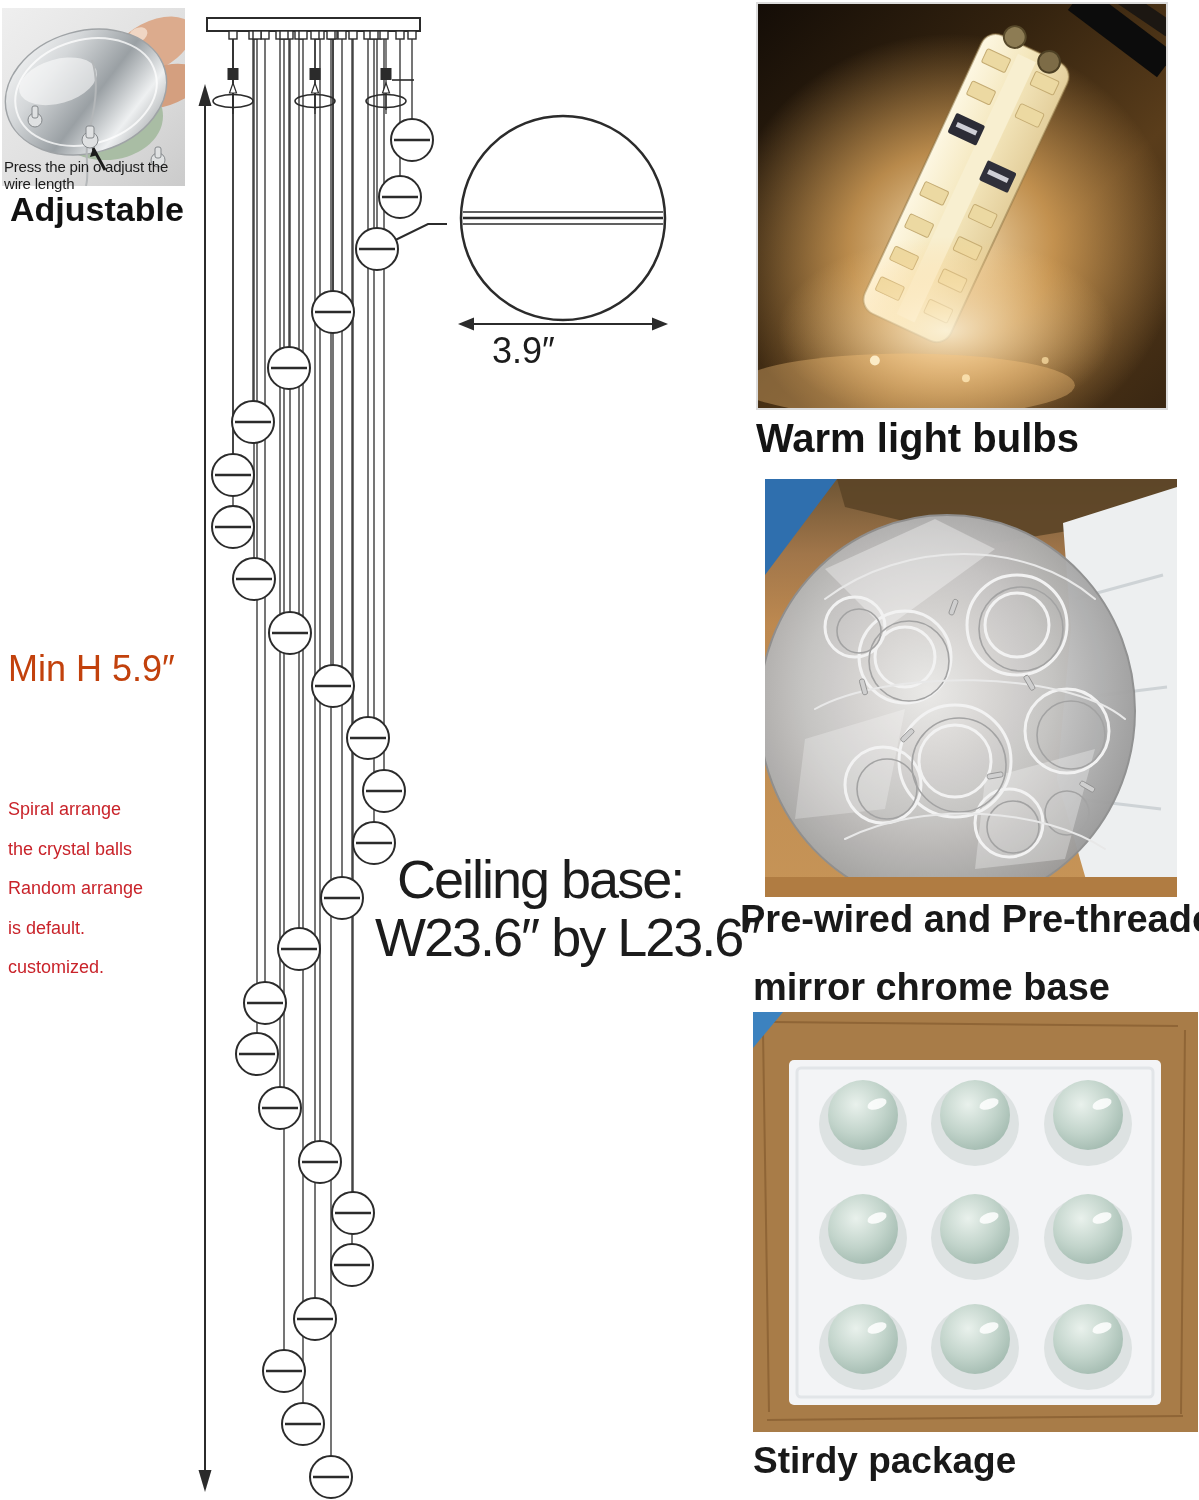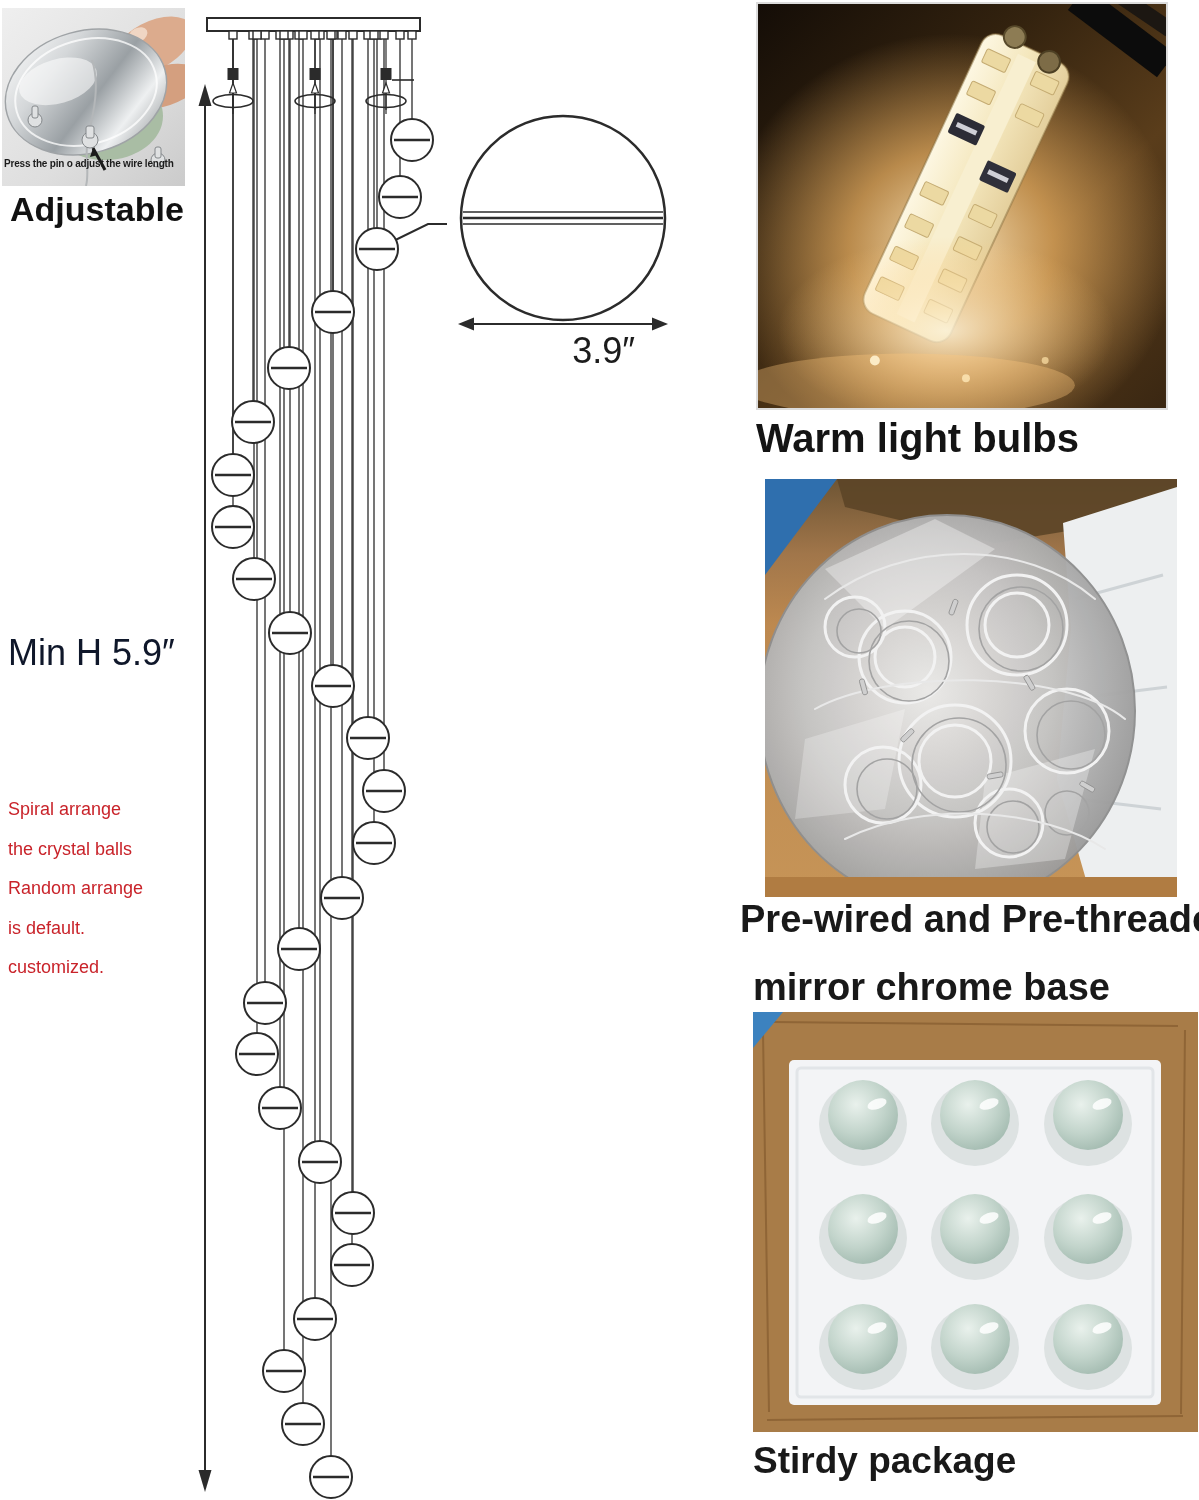--- a/index.html
+++ b/index.html
@@ -5,29 +5,29 @@
   html,body{margin:0;padding:0;background:#ffffff;}
   #canvas{
     position:relative;width:1199px;height:1500px;background:#ffffff;overflow:hidden;
     font-family:"Liberation Sans",sans-serif;color:#1d1d1d;
   }
   .abs{position:absolute;}
   .photo{position:absolute;overflow:hidden;background:#ddd;}
   .photo svg{display:block;width:100%;height:100%;}
   
   #photo-adjustable{left:2px;top:8px;width:183px;height:178px;}
-  #adjustable-overlay{left:4px;top:158px;width:178px;font-size:10px;font-weight:700;color:#1c1c1c;letter-spacing:-.2px;}
+  #adjustable-overlay{left:4px;top:158px;width:178px;font-size:15px;font-weight:400;color:#1c1c1c;letter-spacing:-.2px;}
   #adjustable-caption{left:10px;top:190px;width:165px;text-align:center;font-size:34px;font-weight:700;color:#111;}
   
-  #min-h{left:8px;top:632px;font-size:36px;color:#0f172a;}
+  #min-h{left:8px;top:648px;font-size:36px;color:#c2410c;}
   #max-h{left:0px;top:712px;font-size:36px;color:#1c1c1c;}
   #max-h b{font-weight:700;letter-spacing:0;}
   #arrange-note{left:8px;top:790px;font-size:18px;line-height:39.5px;color:#c9232a;}
   #arrange-note span{display:block;}
-  #ball-dim{left:505px;top:330px;width:130px;text-align:right;font-size:36px;color:#1c1c1c;}
+  #ball-dim{left:492px;top:330px;width:130px;text-align:left;font-size:36px;color:#1c1c1c;}
   #ceiling-base{left:375px;top:850px;font-size:54px;letter-spacing:-2px;color:#1c1c1c;line-height:58px;}
   #ceiling-base .l1{padding-left:22px;display:block;}
   #ceiling-base .l2{display:block;}
   
   #chandelier{left:185px;top:0px;width:515px;height:1500px;}
   
   #photo-bulb{left:756px;top:2px;width:412px;height:408px;border:2px solid #dcdcdc;box-sizing:border-box;}
   #caption-warm{left:756px;top:416px;width:412px;text-align:left;font-size:40px;font-weight:700;color:#141414;}
   #photo-wires{left:765px;top:479px;width:412px;height:418px;}
   #caption-prewired-1{left:740px;top:898px;width:459px;font-size:38px;font-weight:600;color:#191919;white-space:nowrap;}
@@ -214,20 +214,24 @@
 
   <div class="abs" id="min-h">Min H 5.9″</div>
   <div class="abs" id="arrange-note">
     <span>Spiral arrange</span>
     <span>the crystal balls</span>
     <span>Random arrange</span>
     <span>is default.</span>
     <span>customized.</span>
   </div>
   <div class="abs" id="ball-dim">3.9″</div>
+  <div class="abs" id="ceiling-base">
+    <span class="l1">Ceiling base:</span>
+    <span class="l2">W23.6″ by L23.6″</span>
+  </div>
 
   <div class="photo" id="photo-bulb">
     <svg viewBox="0 0 412 408">
       <defs>
         <linearGradient id="bulbbg" x1="0" y1="0" x2="1" y2="1">
           <stop offset="0" stop-color="#140d07"></stop>
             <stop offset=".35" stop-color="#34230f"></stop>
           <stop offset=".65" stop-color="#5a3d1b"></stop>
             <stop offset="1" stop-color="#3a2712"></stop>
         </linearGradient>

